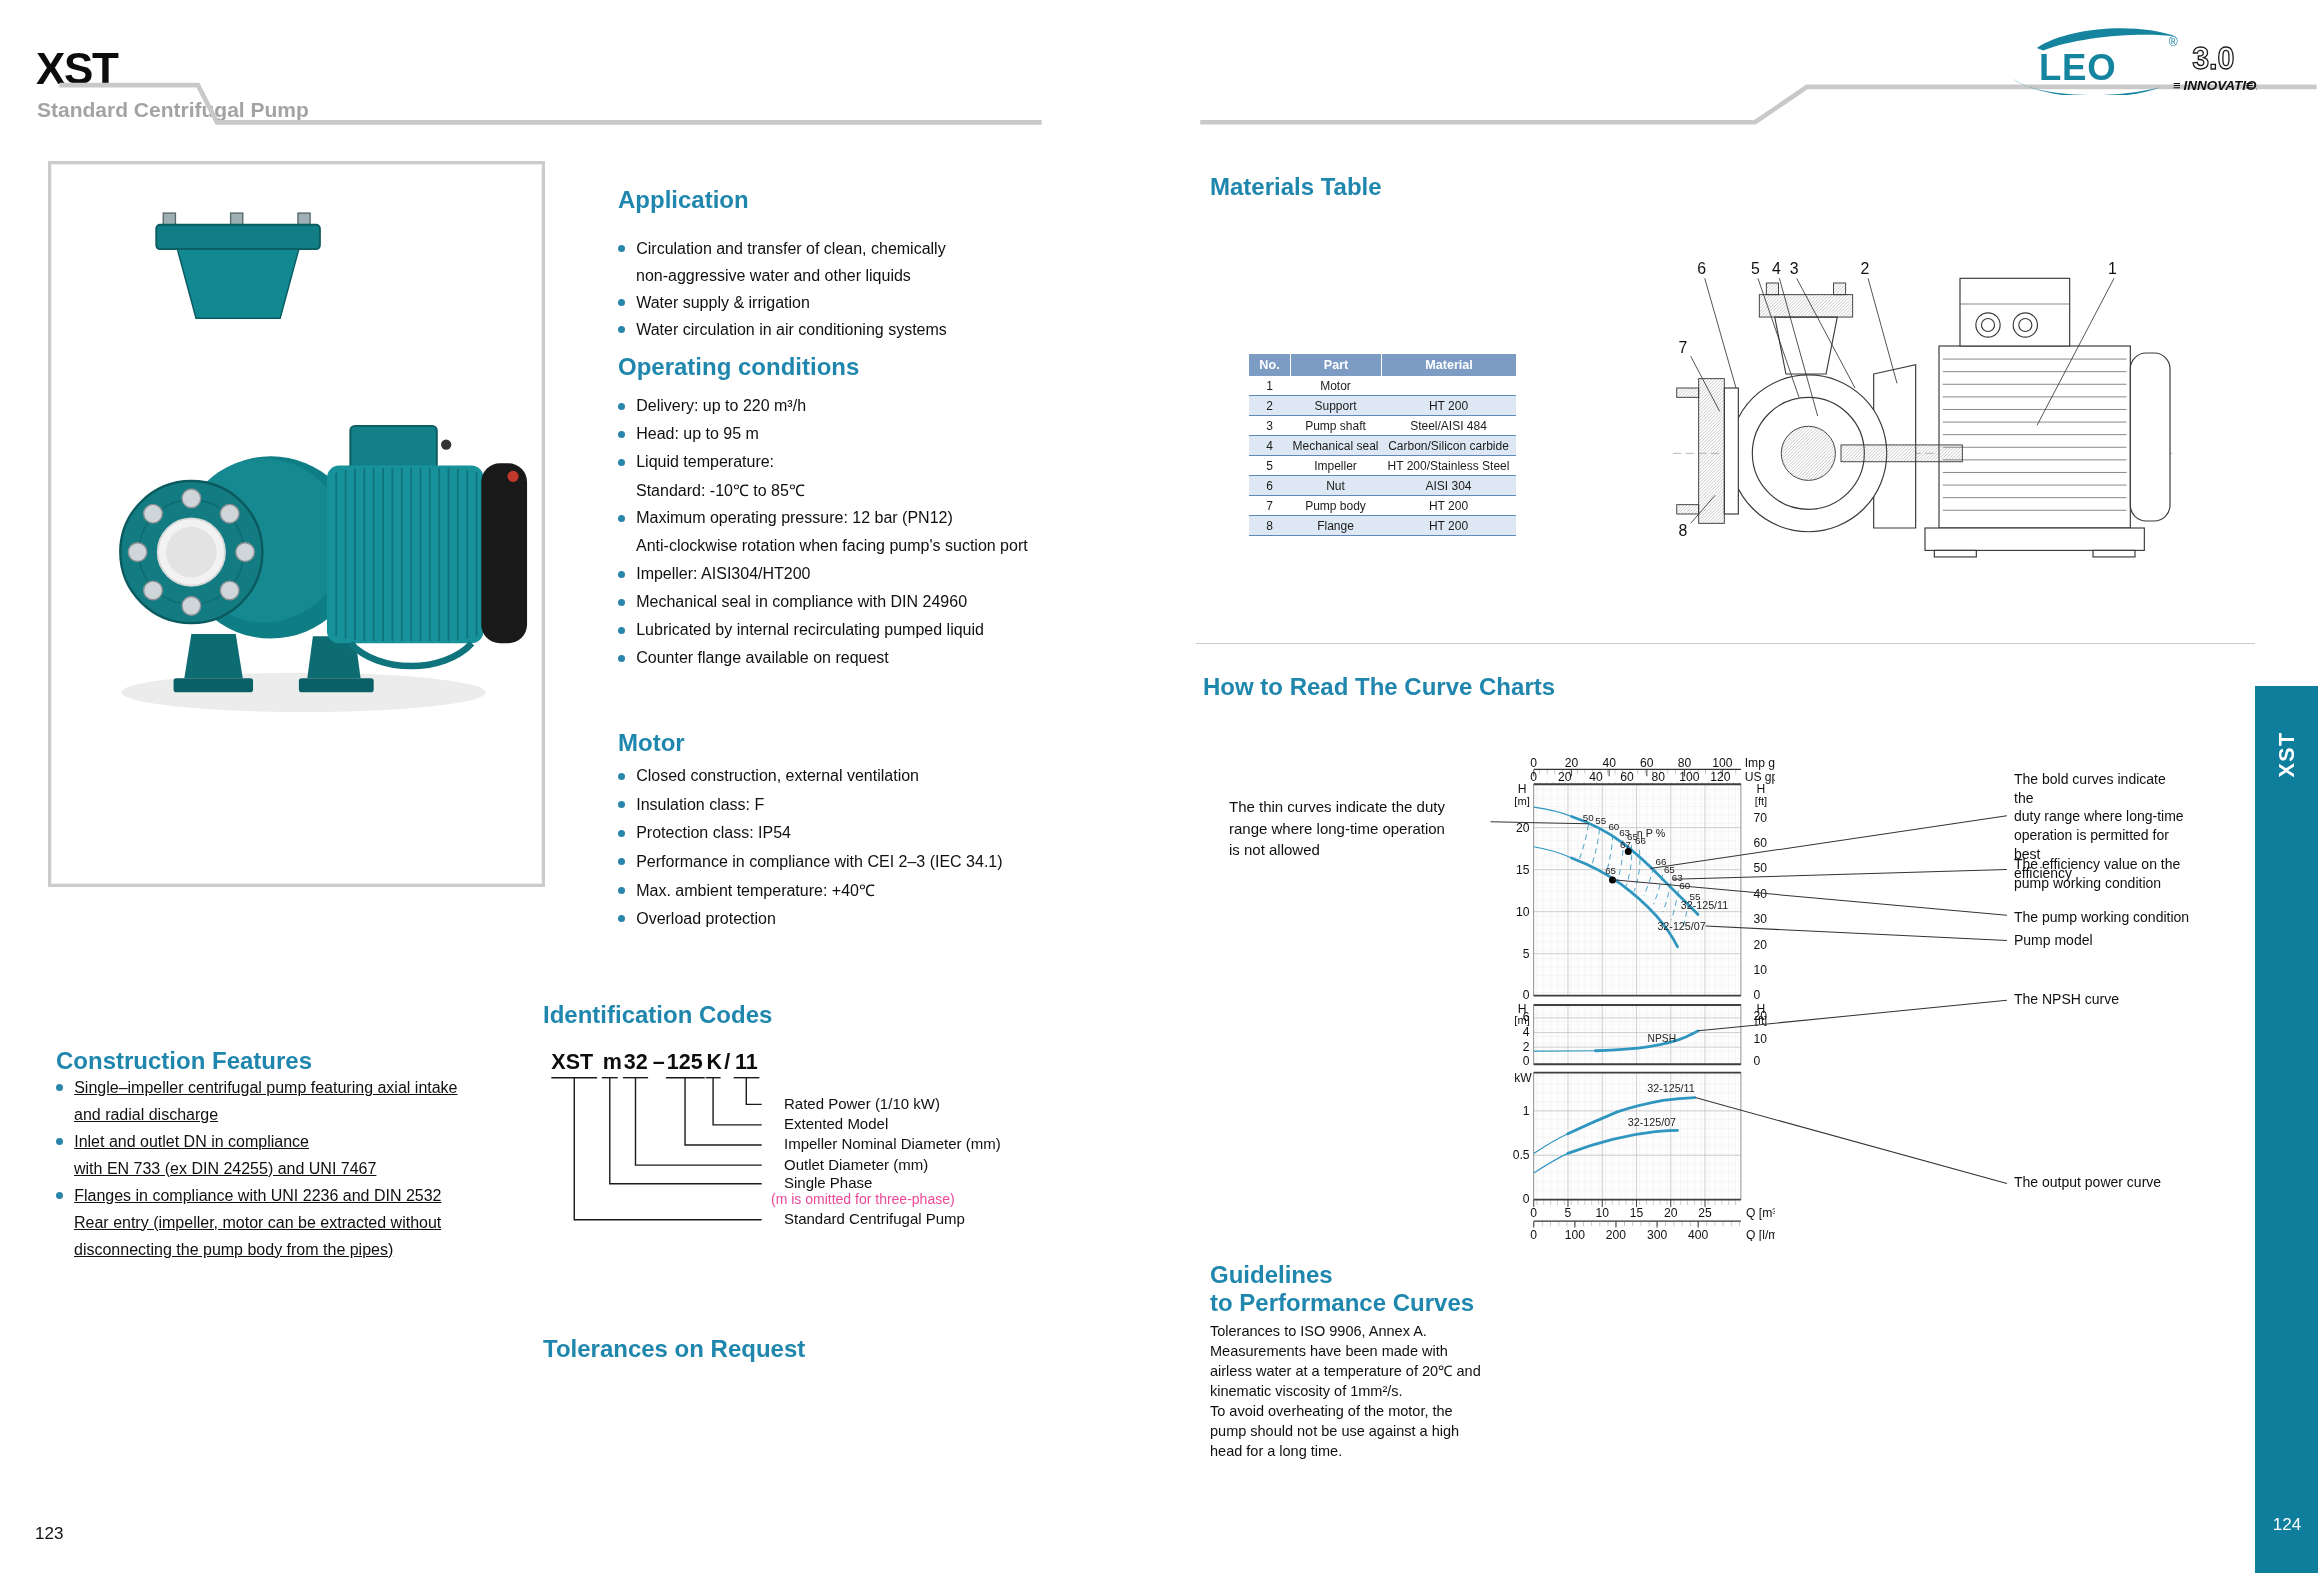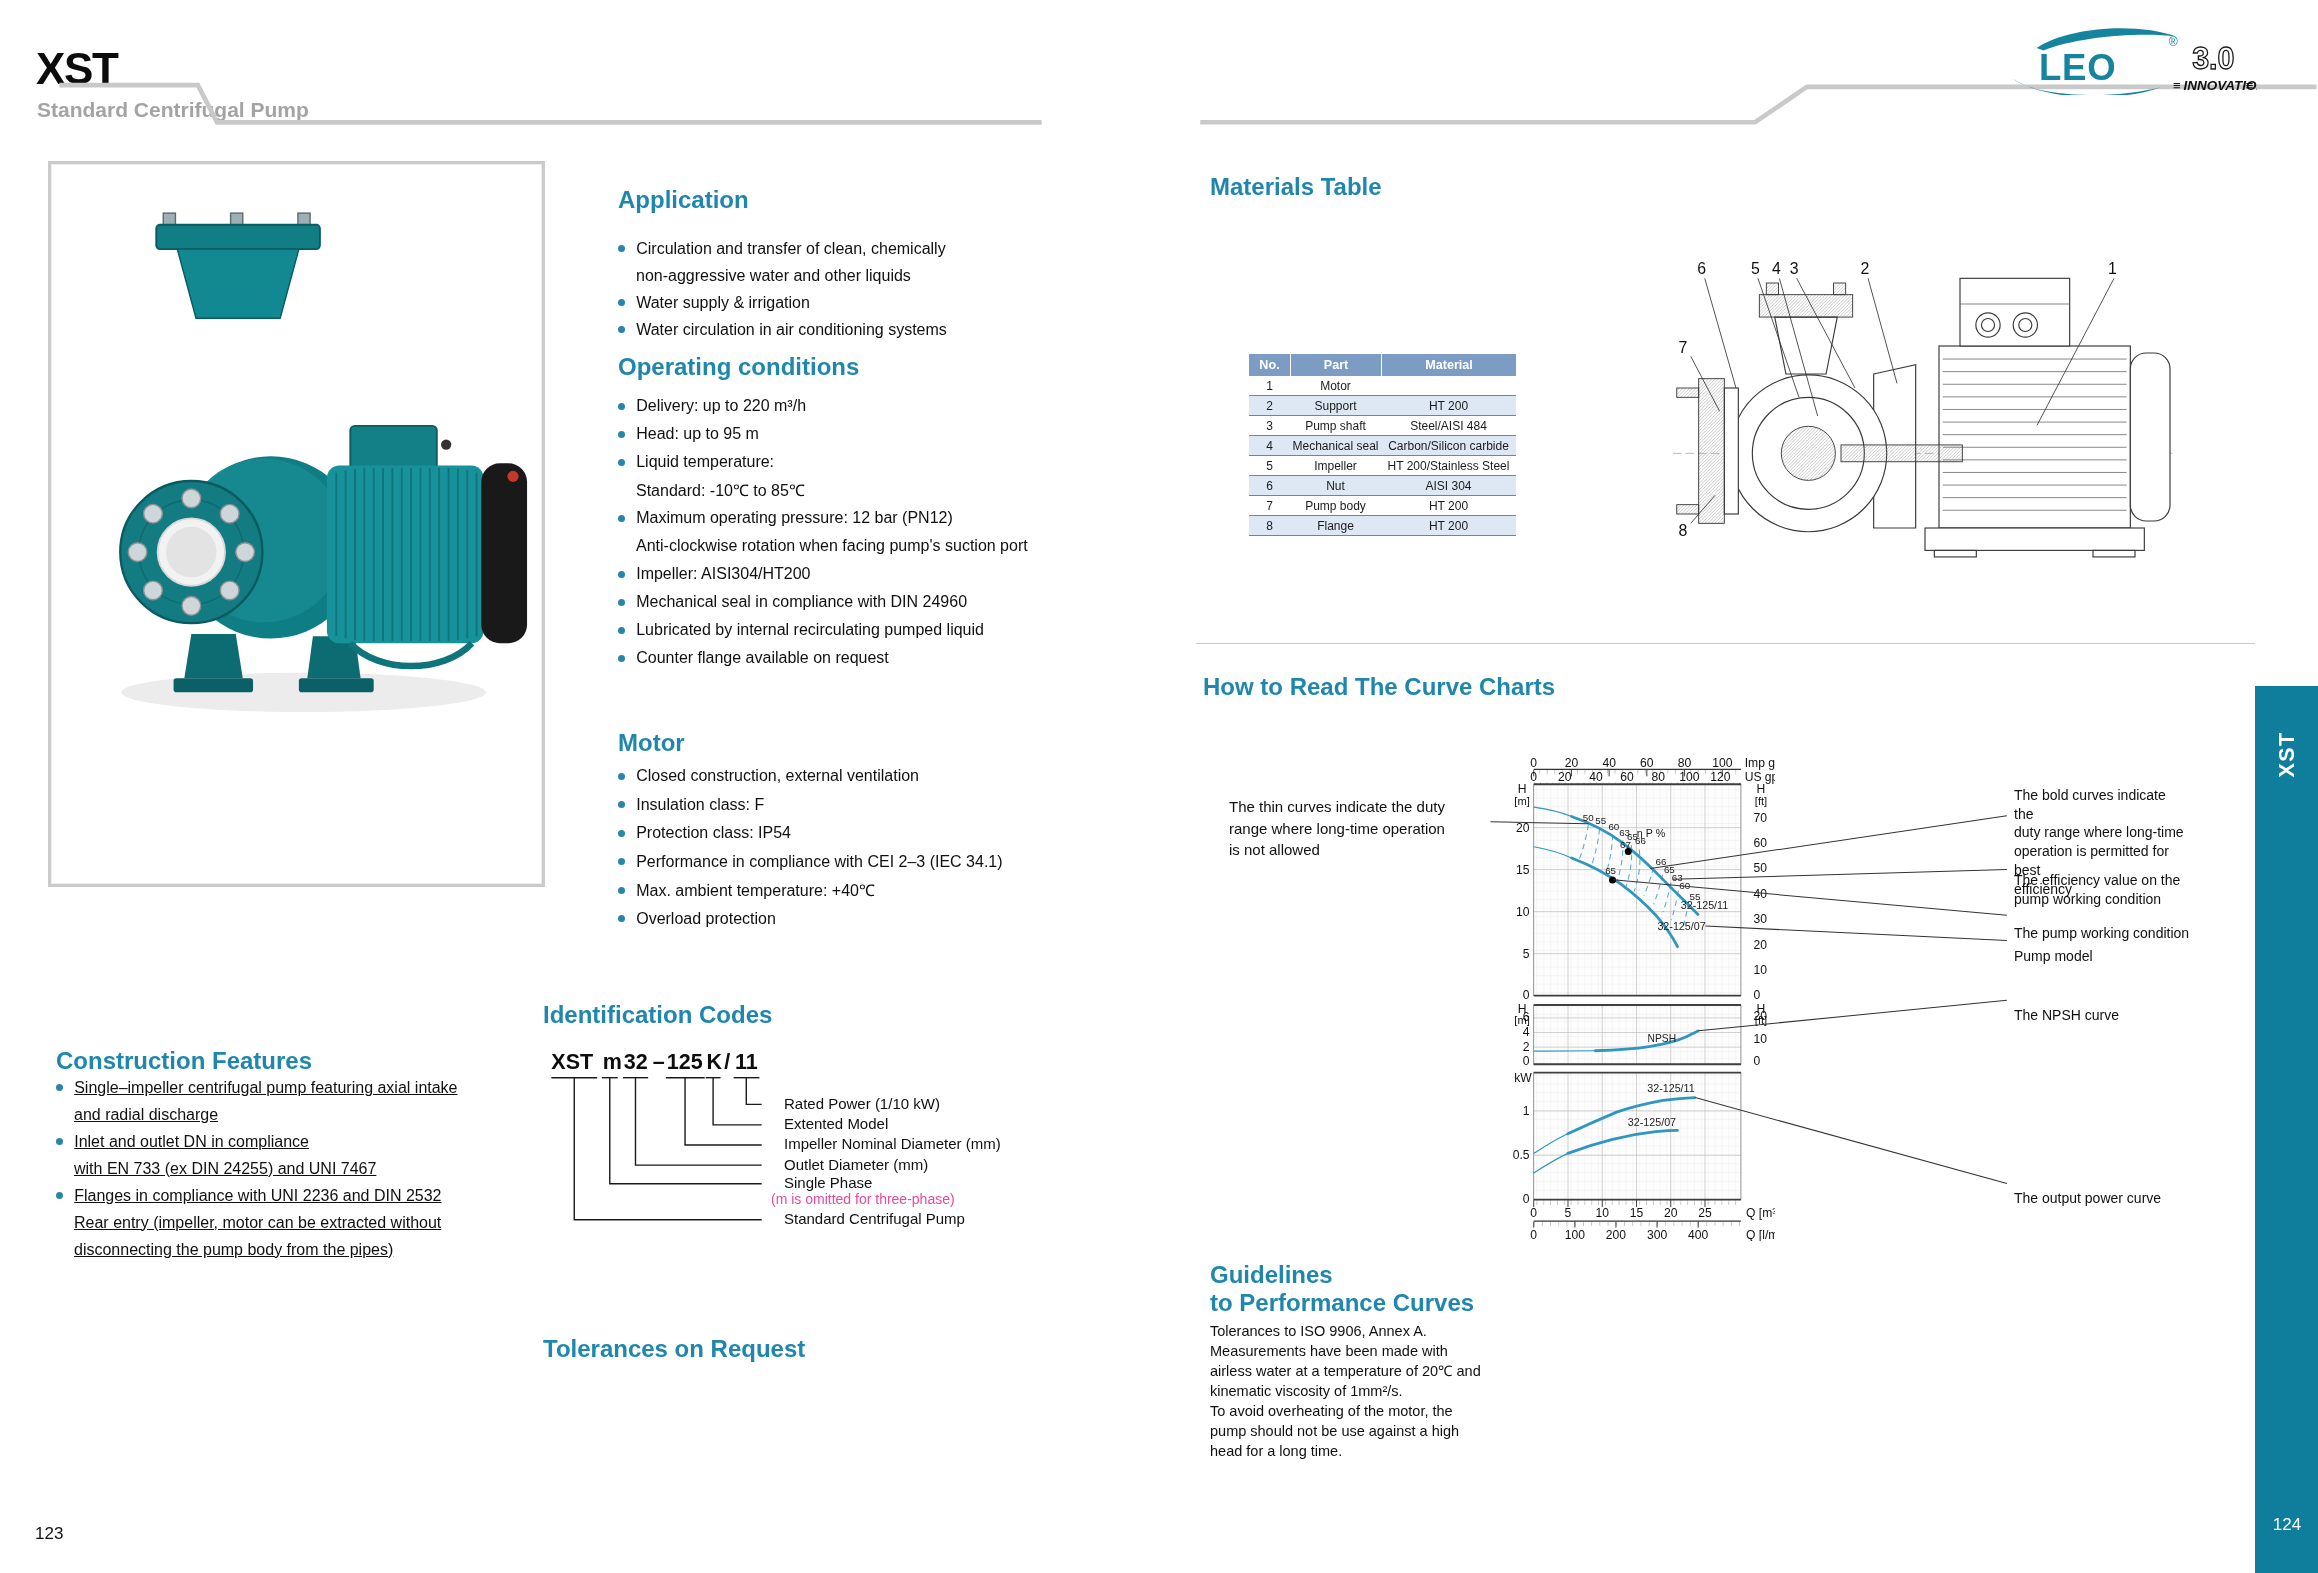--- a/index.html
+++ b/index.html
@@ -9,21 +9,21 @@
   .sec-h{font-size:24px;font-weight:bold;color:#1f86ad;line-height:26px;}
   .page-title{font-size:44px;font-weight:bold;color:#0c0c0c;letter-spacing:-1.4px;line-height:44px;}
   .page-sub{font-size:21px;font-weight:bold;color:#a3a3a3;line-height:22.4px;}
   .blist{font-size:16px;color:#101010;}
   .blist ul{margin:0;padding:0;list-style:none;}
   .blist li{display:flex;align-items:center;}
   .blist li.b::before{content:"";flex:none;width:7px;height:7px;border-radius:50%;
          background:#2a85ab;margin-right:11.2px;}
   .blist li.n{padding-left:18px;}
   .photo-box{border:3.3px solid #cbcbcb;box-shadow:inset 0 0 0 0.9px #ededed;background:#fff;}
-  .note{font-size:14px;line-height:18.7px;color:#101010;margin-top:16px;}
+  .note{font-size:14px;line-height:18.7px;color:#101010;}
   .note-thin{font-size:15px;line-height:21.5px;color:#101010;}
   .guide-body{font-size:14.5px;line-height:20px;color:#101010;}
   .mat-table{display:grid;grid-template-columns:41px 91px 135px;font-size:12px;}
   .mat-table .hc{background:#7d9cc4;color:#fff;font-weight:bold;font-size:12.6px;height:22.4px;
         display:flex;align-items:center;justify-content:center;border-left:1.4px solid #fff;}
   .mat-table .hc:first-child{border-left:none;}
   .mat-table .c{height:19px;display:flex;align-items:center;justify-content:center;
         border-bottom:0.9px solid #5e88b8;color:#1b1b1b;}
   .mat-table .alt{background:#dde8f4;}
   .id-label{font-size:15px;color:#101010;line-height:17px;margin-left:13px;}

